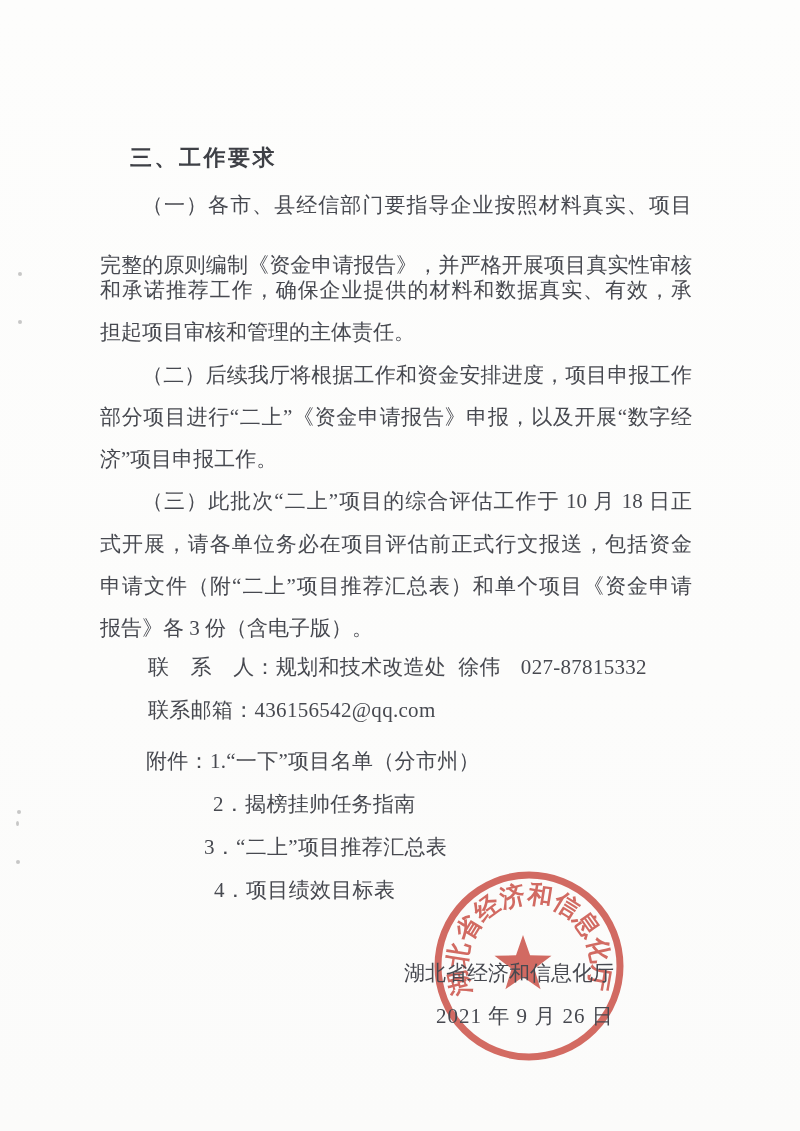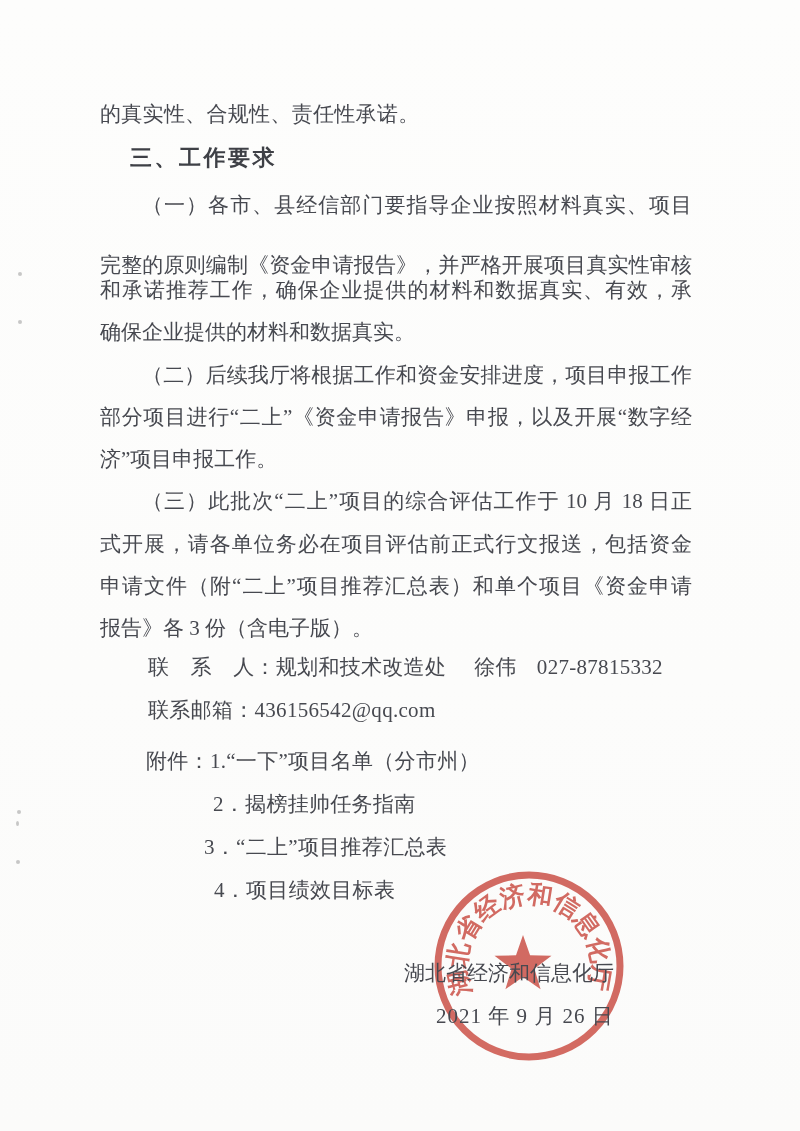--- a/index.html
+++ b/index.html
@@ -30,38 +30,37 @@
   }
   .j{text-align:justify;text-align-last:justify;}
   .indent{text-indent:42px;}
   .heading{
     font-family:"Liberation Sans", sans-serif;
     font-weight:bold;
     color:#3e4046;
     font-size:22px;
     letter-spacing:2.5px;
   }
-  .contact-name{margin-left:28px;}
+  .contact-name{margin-left:12px;}
   .contact-phone{margin-left:20px;}
   .speck{position:absolute;background:#9a9a9a;border-radius:50%;opacity:.55;}
   .seal-wrap{position:absolute;left:418px;top:853px;width:230px;height:225px;}
 </style>
 </head>
 <body>
 
 <div class="page">
 
-  <div class="line" style="left:100px;top:102px;">的真实性、合规性、责任性承诺。</div>
 
   <div class="line heading" style="left:130px;top:146px;">三、工作要求</div>
 
   <div class="block j indent" style="top:193px;">（一）各市、县经信部门要指导企业按照材料真实、项目</div>
   <div class="block j" style="top:253px;">完整的原则编制《资金申请报告》，并严格开展项目真实性审核</div>
   <div class="block j" style="top:278px;">和承诺推荐工作，确保企业提供的材料和数据真实、有效，承</div>
-  <div class="block" style="top:320px;">确保企业提供的材料和数据真实。</div>
+  <div class="block" style="top:320px;">担起项目审核和管理的主体责任。</div>
 
   <div class="block j indent" style="top:363px;">（二）后续我厅将根据工作和资金安排进度，项目申报工作</div>
   <div class="block j" style="top:405px;">部分项目进行“二上”《资金申请报告》申报，以及开展“数字经</div>
   <div class="block" style="top:447px;">济”项目申报工作。</div>
 
   <div class="block j indent" style="top:489px;">（三）此批次“二上”项目的综合评估工作于 10 月 18 日正</div>
   <div class="block j" style="top:532px;">式开展，请各单位务必在项目评估前正式行文报送，包括资金</div>
   <div class="block j" style="top:574px;">申请文件（附“二上”项目推荐汇总表）和单个项目《资金申请</div>
   <div class="block" style="top:616px;">报告》各 3 份（含电子版）。</div>
 

